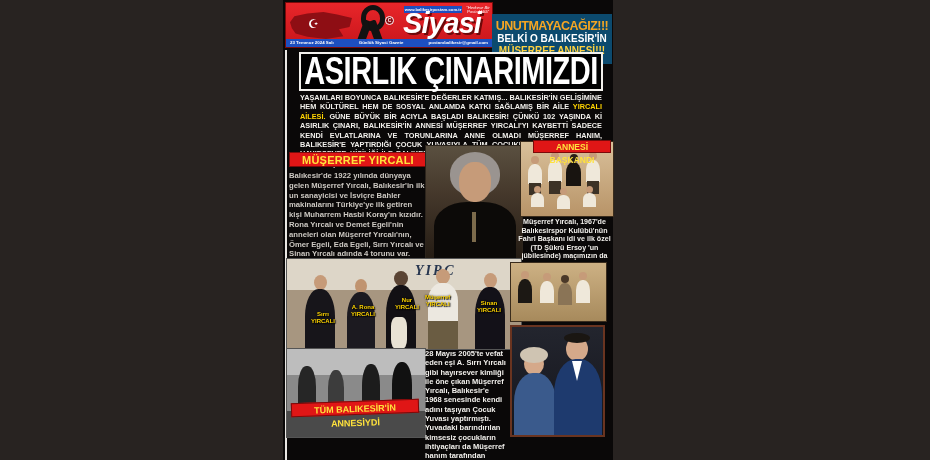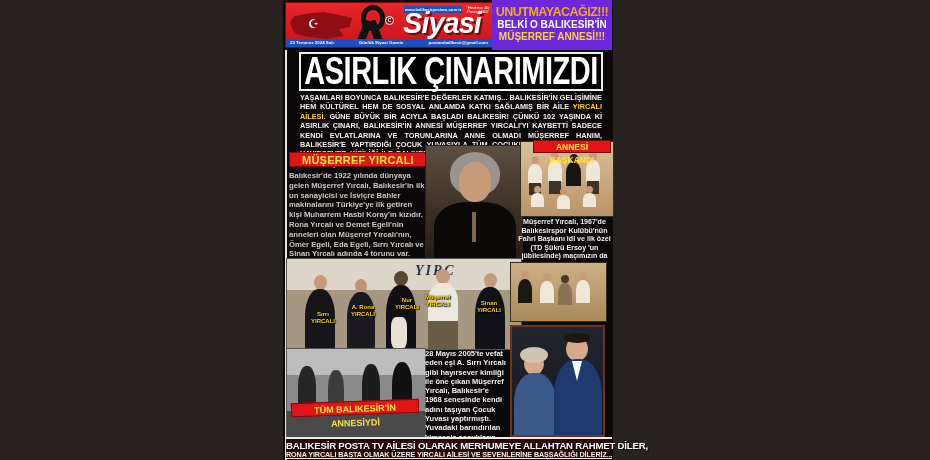--- a/index.html
+++ b/index.html
@@ -14,21 +14,21 @@
   .ribbon .loop{position:absolute;left:9px;top:1px;width:14px;height:16px;border:5px solid #121212;border-radius:50% 50% 45% 45%;}
   .ribbon .tail{position:absolute;top:16px;width:8px;height:26px;background:#121212;border-radius:2px;}
   .ribbon .tl{left:8px;transform:rotate(20deg);}
   .ribbon .tr{left:20px;transform:rotate(-20deg);}
   .logo-c{left:99px;top:13px;width:7px;height:7px;background:#8e0e14;border:1px solid #fff;border-radius:50%;color:#fff;font-size:5px;line-height:7px;text-align:center;font-weight:bold;}
   .logo{left:104px;top:4px;width:104px;text-align:center;color:#fff;font-weight:900;font-style:italic;font-size:29px;letter-spacing:-1px;text-shadow:2px 2px 0 #6e0808;}
   .url-strip{left:118px;top:3px;width:58px;height:7px;background:#1d4fc0;color:#fff;font-size:4.2px;line-height:7px;text-align:center;font-weight:bold;}
   .slogan{left:178px;top:3px;width:28px;height:8px;color:#fff;font-size:4.2px;line-height:4.4px;font-style:italic;text-align:center;}
   .date-strip{left:0;top:36px;width:206px;height:8px;background:#1d4fc0;color:#fff;font-size:4.4px;line-height:8px;font-weight:bold;display:flex;justify-content:space-between;padding:0 4px;box-sizing:border-box;}
   
-  .topright{left:209px;top:0;width:120px;height:50px;background:#6d28d9;text-align:center;}
+  .topright{left:209px;top:14px;width:120px;height:50px;background:#0c4a6e;text-align:center;}
   .tr1{color:#f5a623;font-weight:900;font-size:12.5px;line-height:13px;margin-top:6px;letter-spacing:-0.5px;}
   .tr2{color:#fff;font-weight:900;font-size:10px;line-height:12px;}
   .tr3{color:#ffd23f;font-weight:900;font-size:10px;line-height:12px;}
   
   .frame{left:2px;top:50px;width:2px;height:410px;background:#e8e6e2;}
   
   .headline-box{left:16px;top:52px;width:304px;height:39px;background:#000;border:2px solid #f2f0ec;box-sizing:border-box;display:flex;align-items:center;justify-content:center;}
   .headline{color:#fff;font-weight:900;font-size:29px;letter-spacing:-0.5px;transform:scaleY(1.35);white-space:nowrap;}
   .subhead{left:17px;top:93px;width:302px;height:55px;color:#f2f0ec;font-size:7.3px;line-height:9.4px;font-weight:700;text-align:justify;}
   .subhead .hl{color:#ffd400;}
@@ -232,19 +232,15 @@
           <div class="torso" style="left:0;top:28px;width:42px;height:64px;background:#3a5a8c;"></div>
         </div>
       <div class="person" style="left:40px;top:4px;width:52px;height:106px;">
           <div class="head" style="left:14px;top:6px;width:22px;height:24px;background:#d5a98a;"></div>
           <div class="head" style="left:12px;top:2px;width:26px;height:10px;background:#1a1612;"></div>
           <div class="torso" style="left:2px;top:28px;width:48px;height:78px;background:#1e3a6e;"></div>
           <div class="torso" style="left:20px;top:30px;width:10px;height:20px;background:#fff;border-radius:0;clip-path:polygon(0 0,100% 0,50% 100%);"></div>
         </div>
     </div>
 
-    <div class="abs footer">
-      <div class="f1">BALIKESİR POSTA TV AİLESİ OLARAK MERHUMEYE ALLAHTAN RAHMET DİLER,</div>
-      <div class="f2">RONA YIRCALI BAŞTA OLMAK ÜZERE YIRCALI AİLESİ VE SEVENLERİNE BAŞSAĞLIĞI DİLERİZ...</div>
-    </div>
 
   </div>
 </div>
 
 </body></html>

